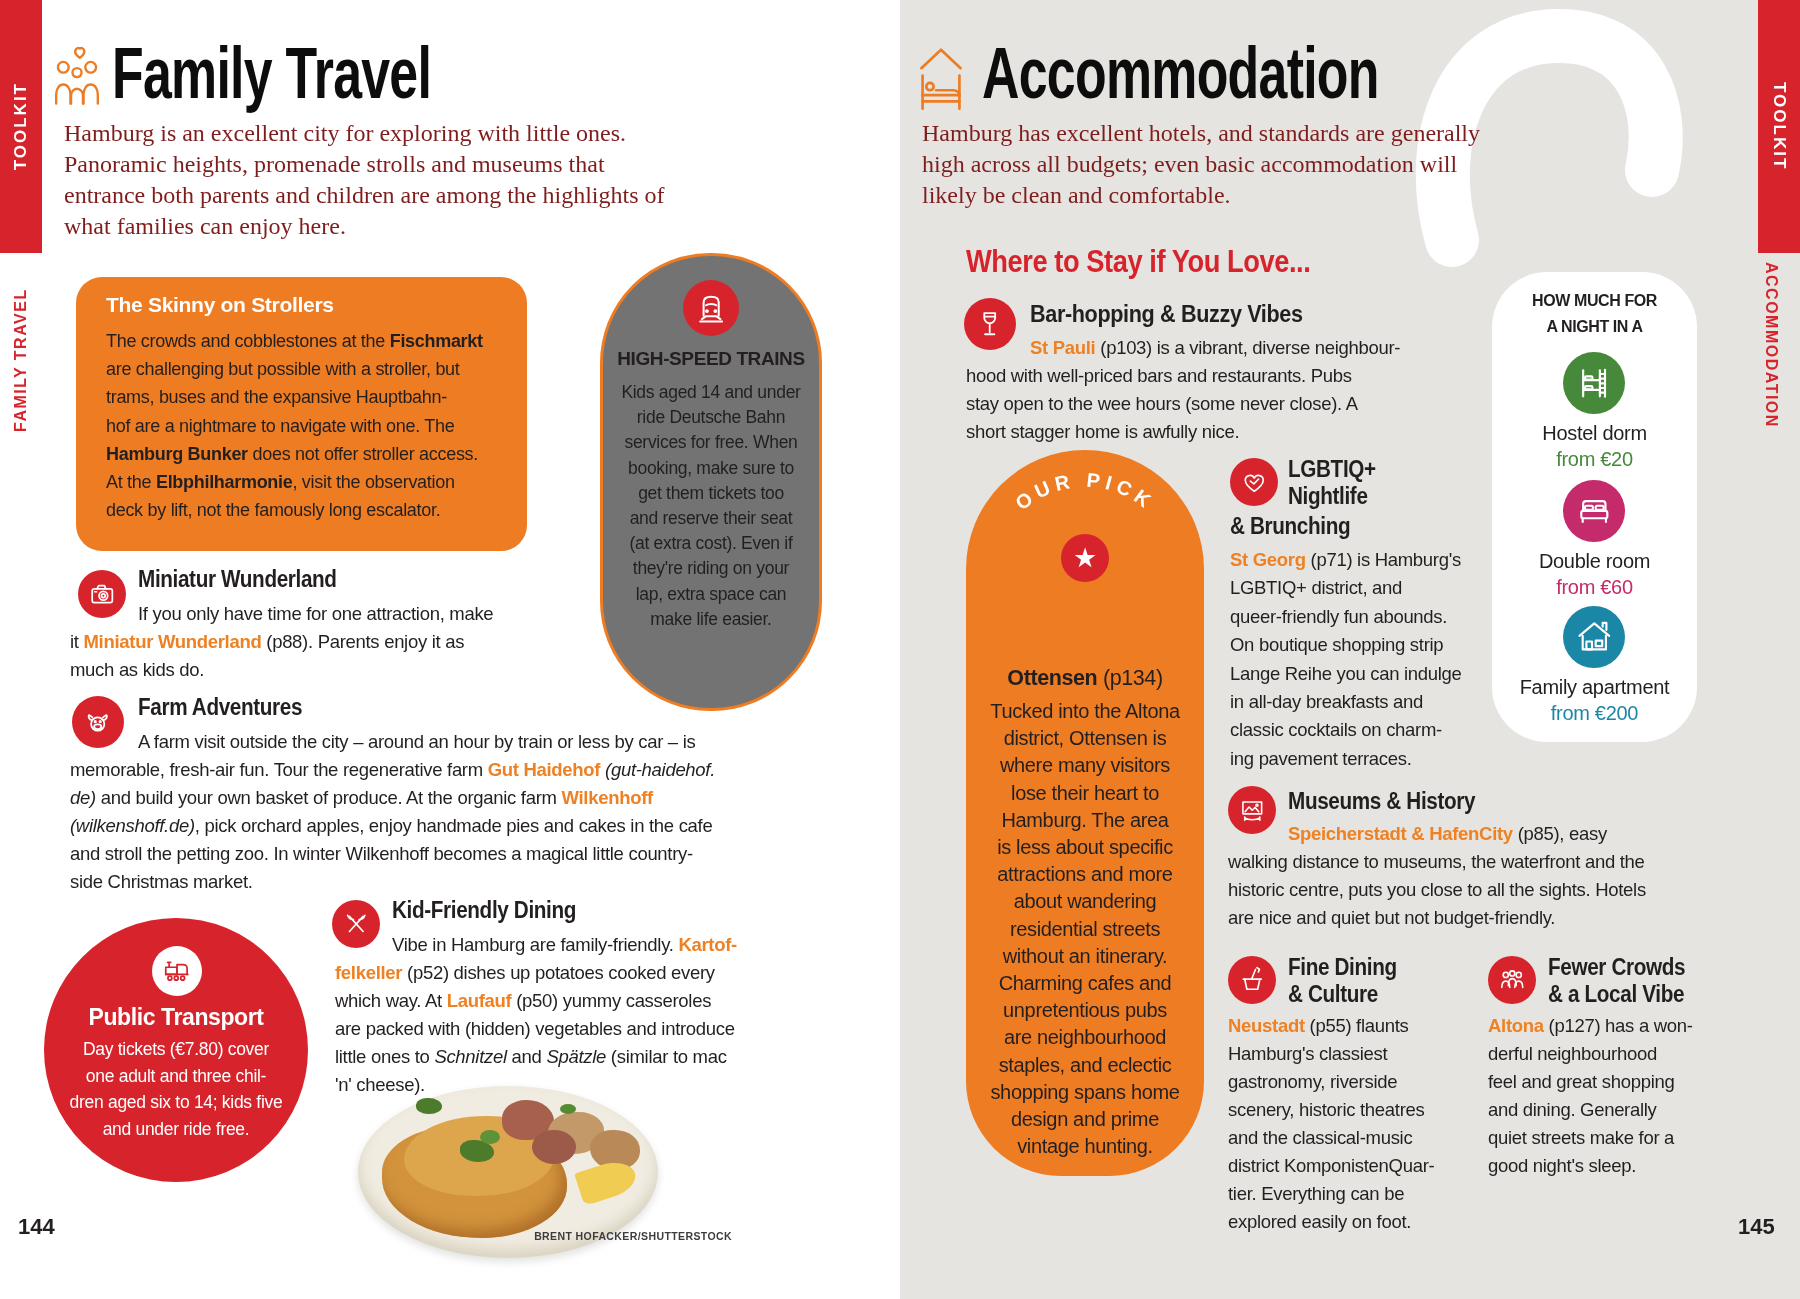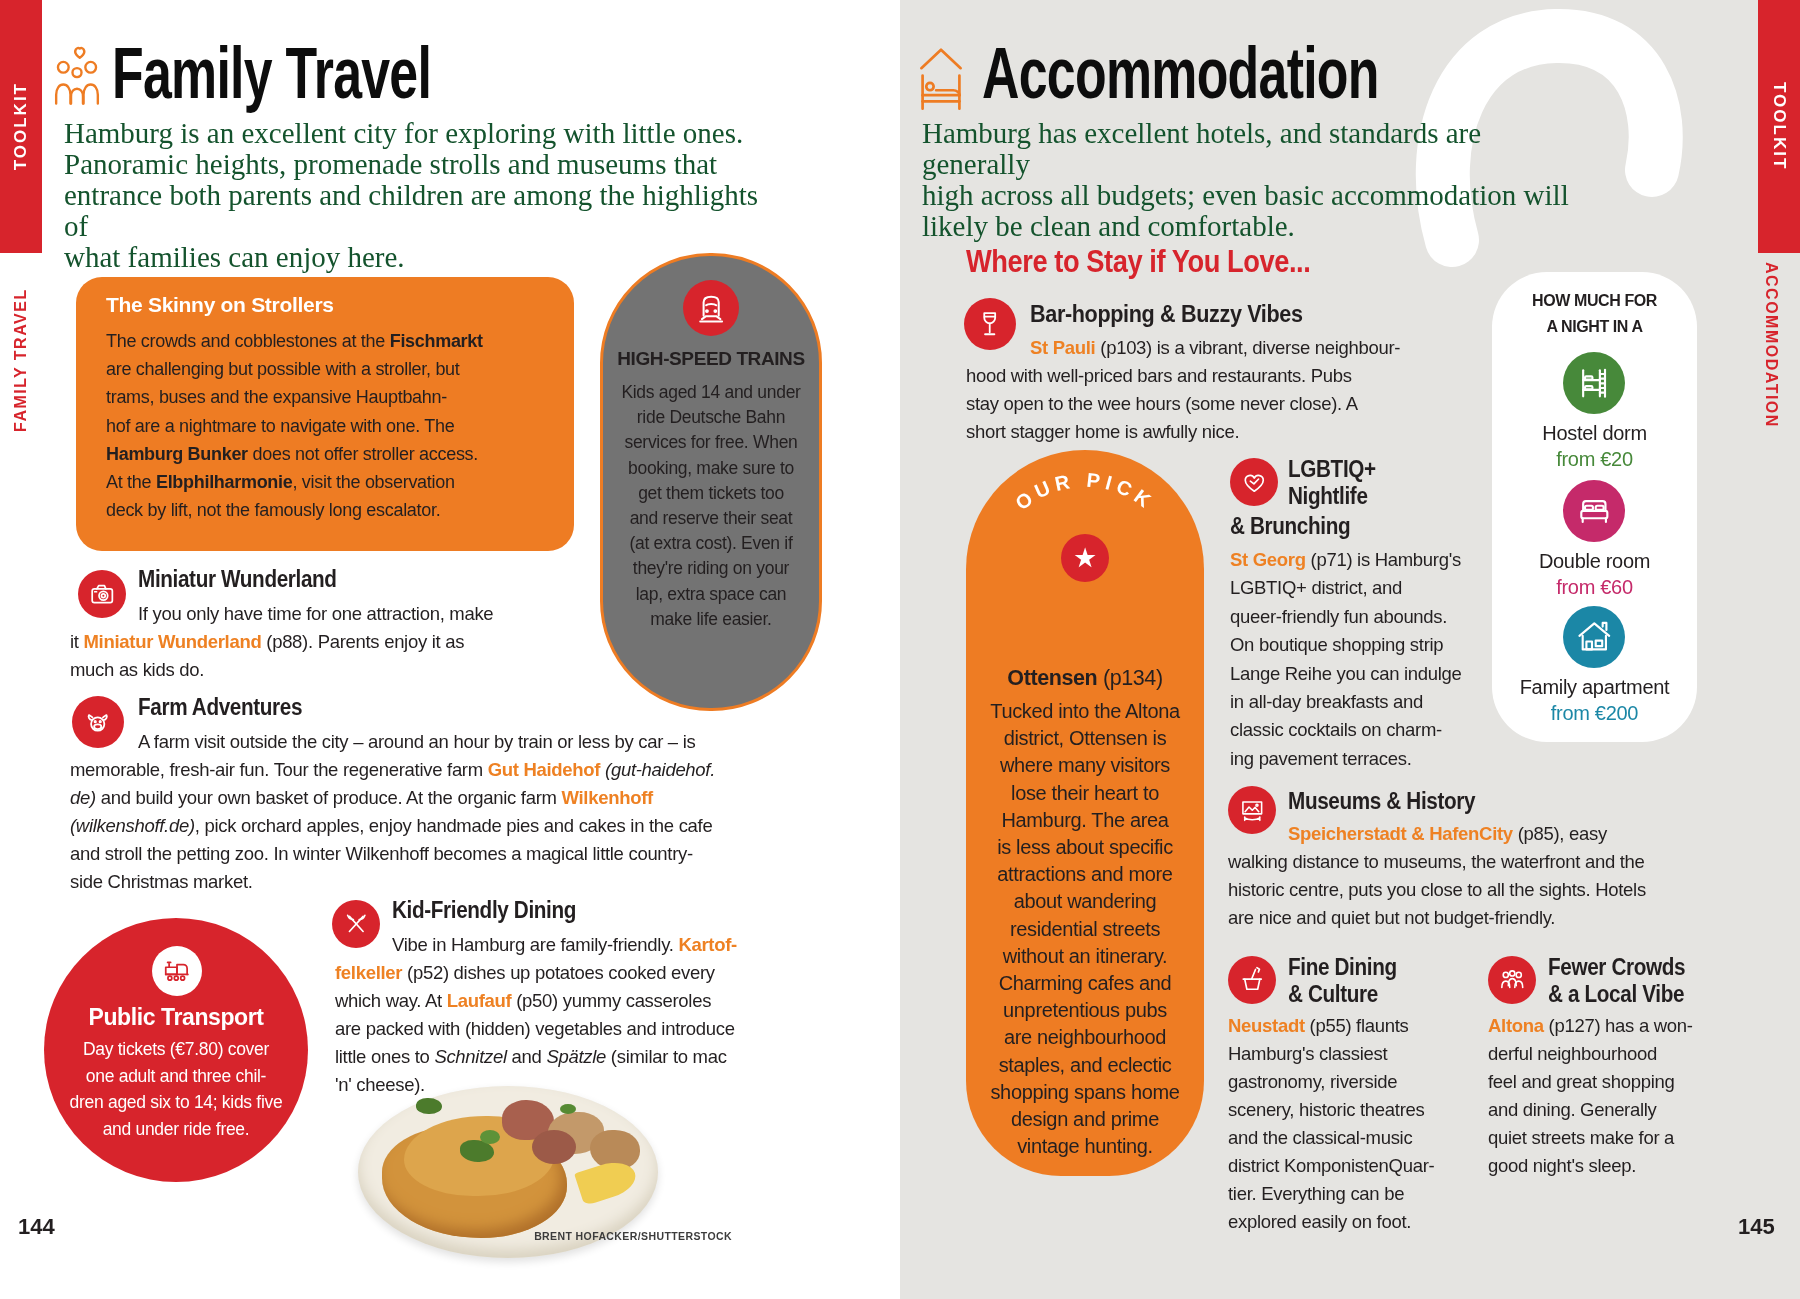--- a/index.html
+++ b/index.html
@@ -8,21 +8,21 @@
   }
   html,body{margin:0;padding:0;background:#888;}
   .spread{position:relative;width:1800px;height:1299px;overflow:hidden;font-family:"Liberation Sans",sans-serif;color:var(--dark);}
   .page{position:absolute;top:0;height:1299px;width:900px;overflow:hidden;}
   .page-left{left:0;background:#ffffff;}
   .page-right{left:900px;background:var(--page-gray);}
   .abs{position:absolute;}
   .serif{font-family:"Liberation Serif",serif;}
   .pre{white-space:pre-line;}
   .big-title{font-size:72px;font-weight:800;letter-spacing:-1px;color:#0d0d0d;transform:scaleX(.72);transform-origin:left top;white-space:nowrap;}
-  .intro{font-size:29px;line-height:31px;color:#14532d;}
+  .intro{font-size:24px;line-height:31px;color:#7f1d1d;}
   .h-sec{font-weight:bold;font-size:23px;letter-spacing:-.4px;color:var(--dark);transform:scaleX(.9);transform-origin:left top;white-space:pre-line;line-height:27px;}
   .body-txt{font-size:18.5px;line-height:28px;letter-spacing:-.3px;color:var(--dark);white-space:pre-line;}
   .seg-b{font-weight:bold;}
   .seg-ob{font-weight:bold;color:var(--orange-text);}
   .seg-i{font-style:italic;}
   .circ{position:absolute;border-radius:50%;background:var(--red);display:flex;align-items:center;justify-content:center;}
   .circ svg{width:72%;height:72%;}
   .redbar{position:absolute;top:0;width:42px;height:253px;background:var(--red);display:flex;align-items:center;justify-content:center;}
   .vtext-up{writing-mode:vertical-rl;transform:rotate(180deg);}
   .vtext-down{writing-mode:vertical-rl;}
@@ -63,21 +63,21 @@
       <path d="M26.5 52v-7.5c0-5 2.6-8.5 6-8.5s6 3.5 6 8.5V52"></path>
       <path d="M16 52v-6c0-4 2.2-6.5 5-6.5s5 2.5 5 6.5v6"></path>
     </svg>
     <h1 class="abs big-title" style="left:112px;top:32px;margin:0;">Family Travel</h1>
 
     <p class="abs serif intro pre" style="left:64px;top:118px;width:700px;margin:0;">Hamburg is an excellent city for exploring with little ones.
 Panoramic heights, promenade strolls and museums that
 entrance both parents and children are among the highlights of
 what families can enjoy here.</p>
 
-    <div class="orange-box" style="left:76px;top:277px;width:498px;height:274px;">
+    <div class="orange-box" style="left:76px;top:277px;width:451px;height:274px;">
       <div class="abs" style="left:30px;top:16px;font-weight:bold;font-size:21px;color:#fff;letter-spacing:-.3px;">The Skinny on Strollers</div>
       <div class="abs body-txt" style="left:30px;top:50px;width:445px;font-size:18px;line-height:28.2px;"><span>The crowds and cobblestones at the </span><span class="seg-b">Fischmarkt</span><span>
 are challenging but possible with a stroller, but
 trams, buses and the expansive Hauptbahn-
 hof are a nightmare to navigate with one. The
 </span><span class="seg-b">Hamburg Bunker</span><span> does not offer stroller access.
 At the </span><span class="seg-b">Elbphilharmonie</span><span>, visit the observation
 deck by lift, not the famously long escalator.</span></div>
     </div>
 

